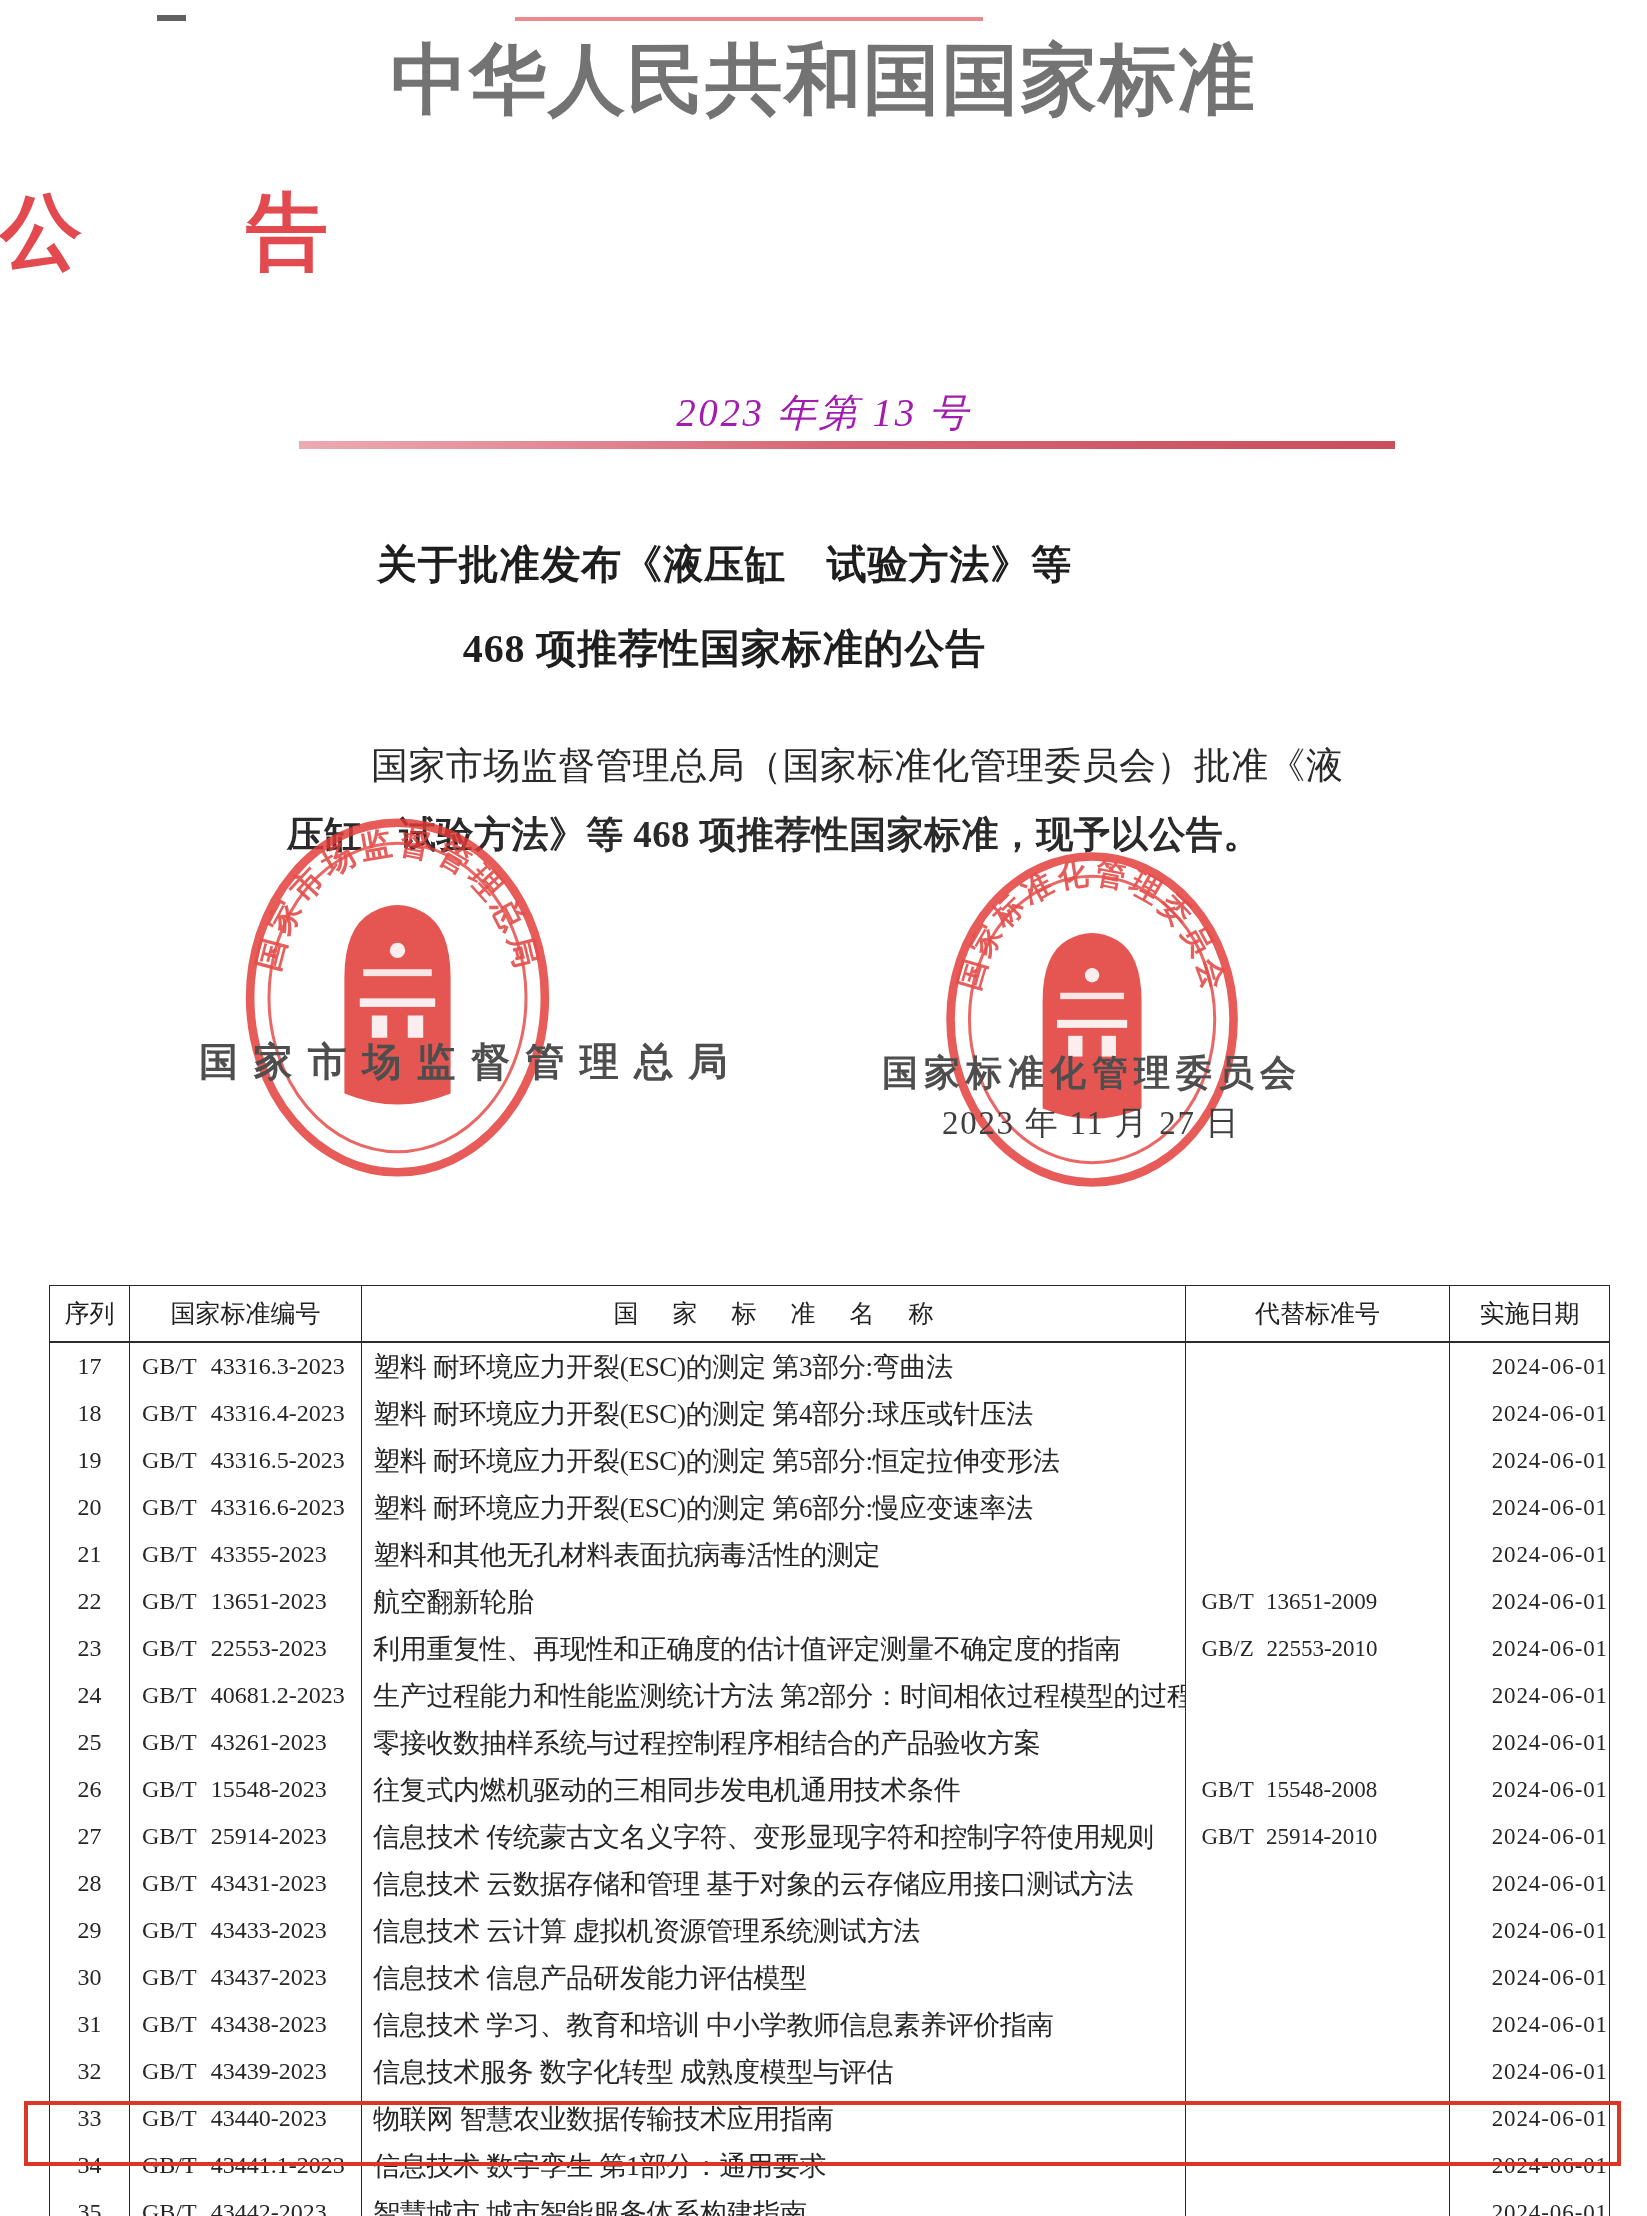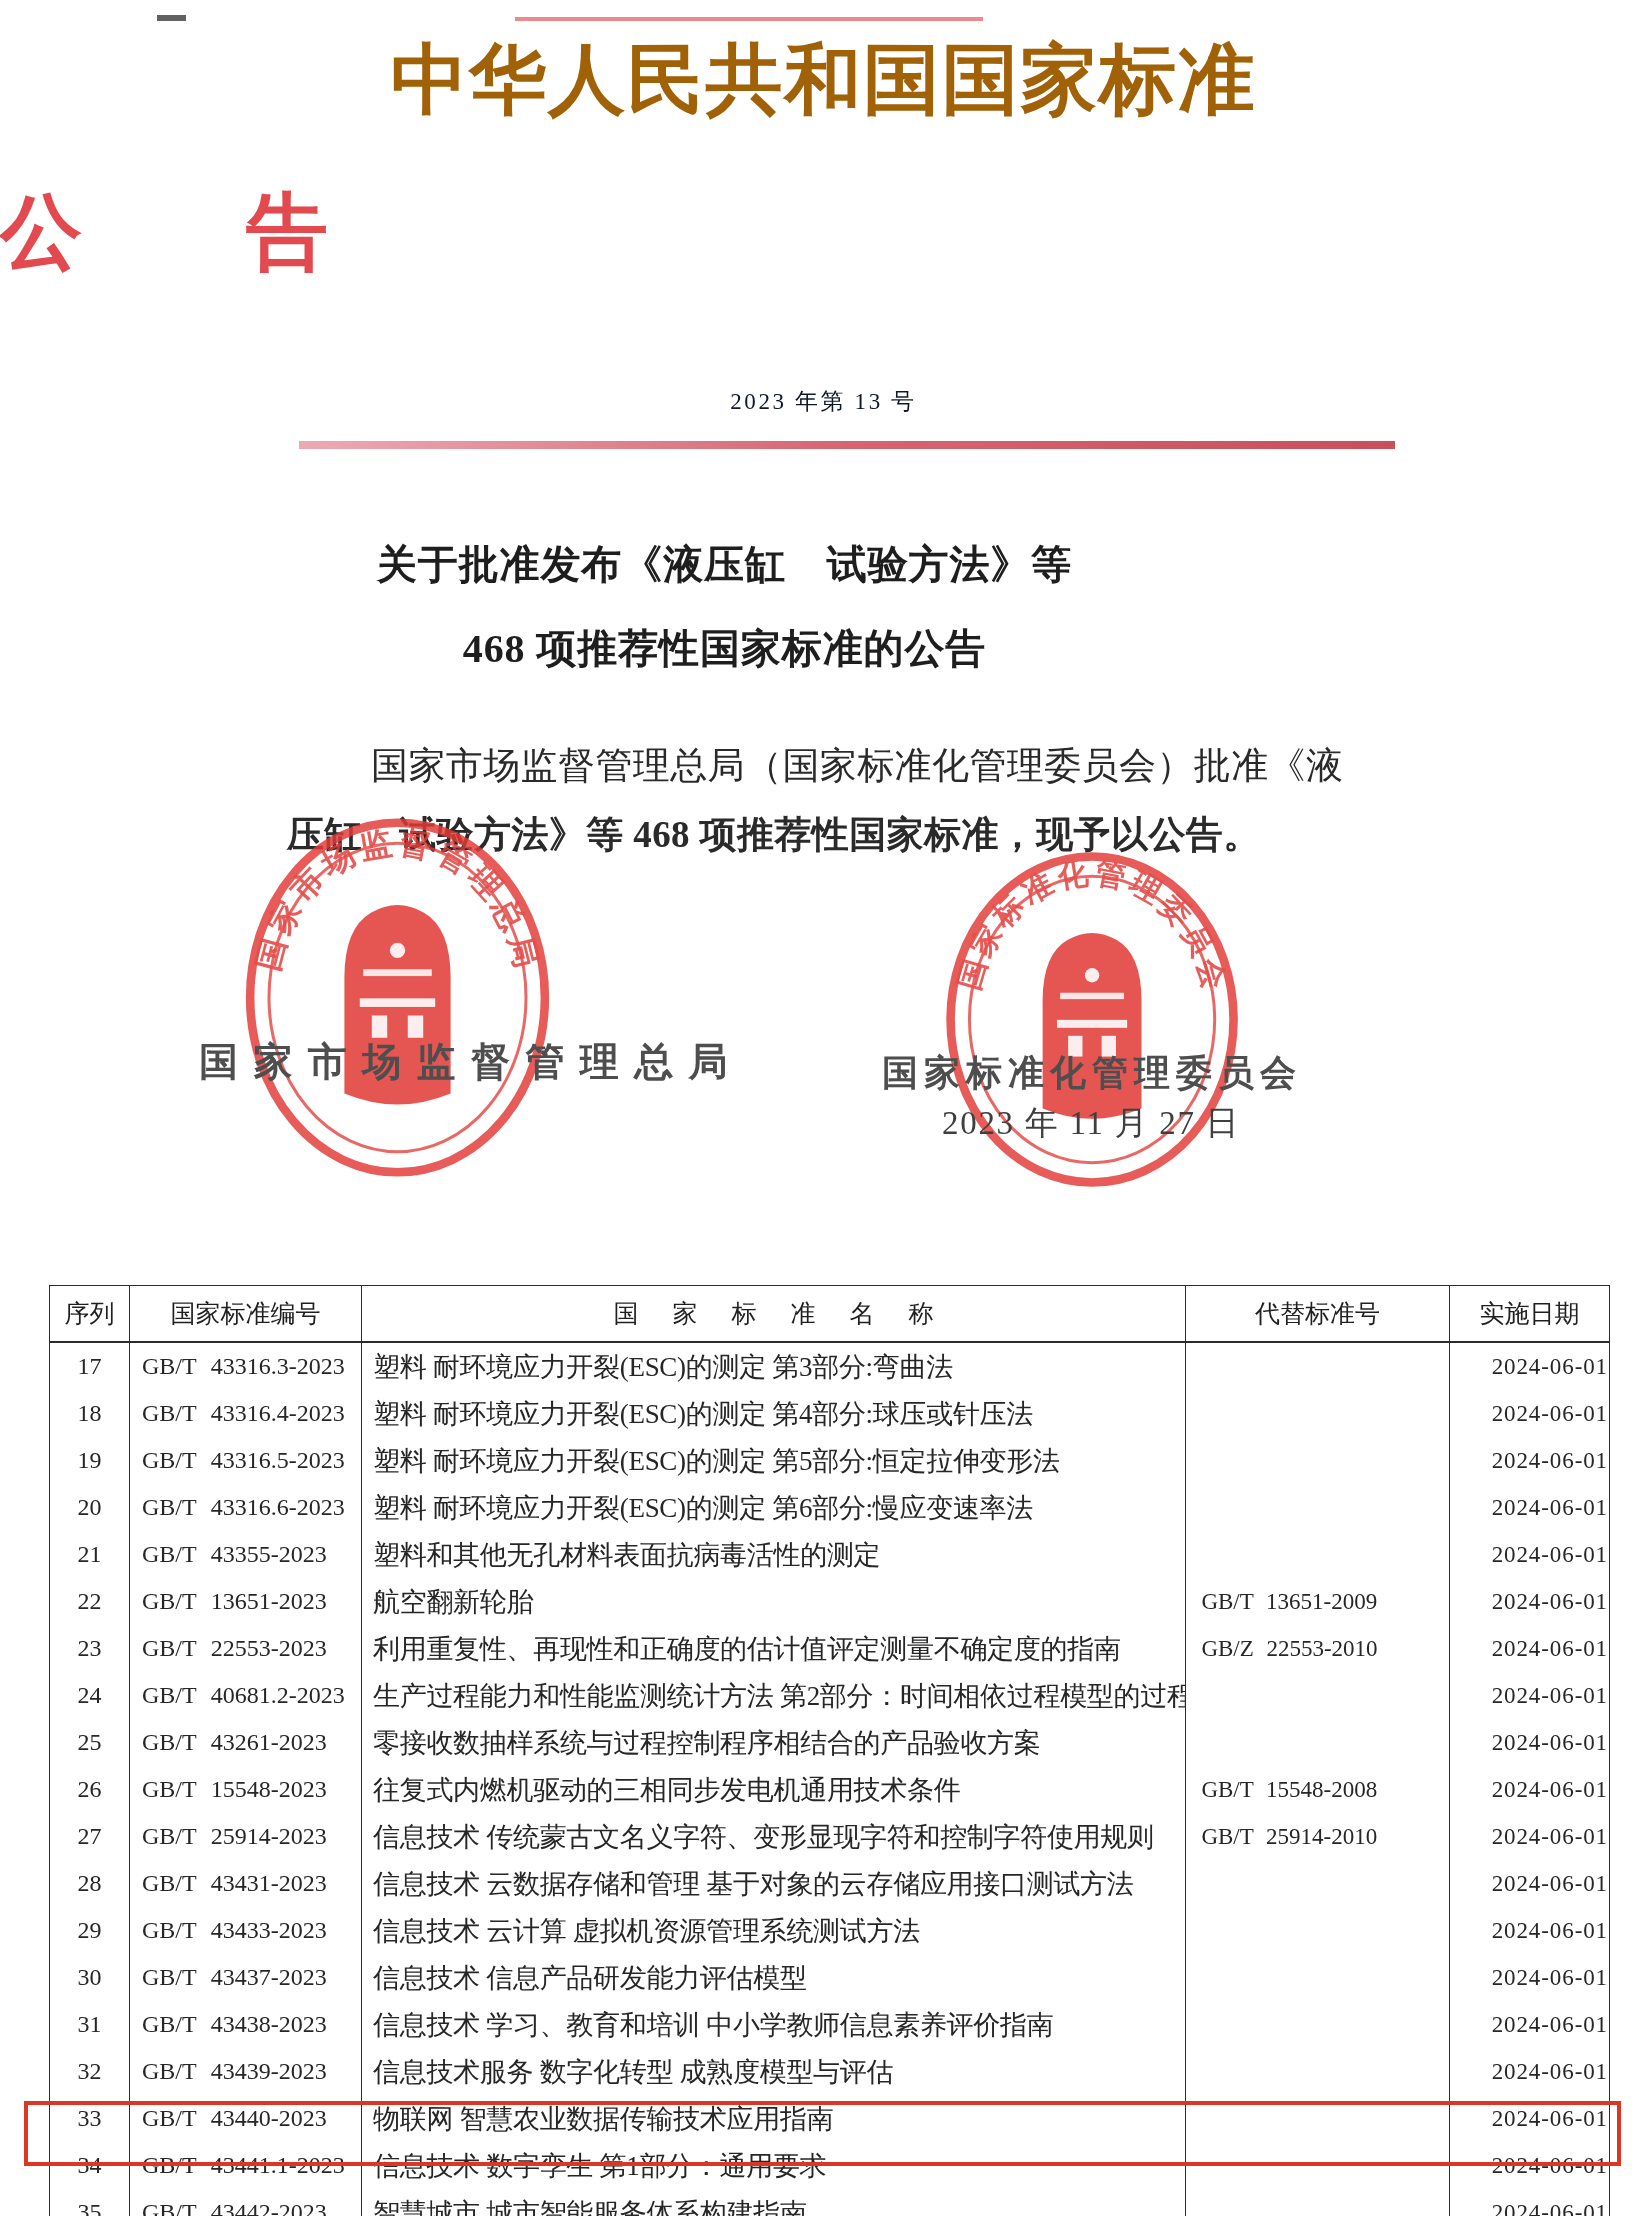--- a/index.html
+++ b/index.html
@@ -6,29 +6,29 @@
   .page {
     position:relative; width:1647px; height:2216px; background:#fff;
     font-family:"Liberation Serif","DejaVu Serif",serif; color:#232323; overflow:hidden;
   }
   
   .artifact-dark { position:absolute; left:157px; top:15.4px; width:29px; height:6px; background:#3a3a3a; opacity:.8; }
   .artifact-red  { position:absolute; left:515px; top:17px; width:468px; height:4.3px; background:#e2494e; opacity:.65; }
 
   .doc-title {
     position:absolute; top:29px; left:0; width:100%; margin:0; text-align:center;
-    font-size:77px; font-weight:700; color:#a16207; letter-spacing:1.7px;
+    font-size:77px; font-weight:700; color:#737373; letter-spacing:1.7px;
   }
   .gonggao {
     position:absolute; top:178px; left:0; width:100%; text-align:left;
     font-size:82px; font-weight:700; color:#e24a4f; white-space:pre;
   }
   .issue-no {
     position:absolute; top:386px; left:0; width:100%; text-align:center;
-    font-size:23px; color:#0f172a; letter-spacing:2.6px; filter:blur(0.3px);
+    font-size:39px; color:#a21caf; letter-spacing:2.6px; filter:blur(0.3px);font-style:italic;
   }
   .red-divider {
     position:absolute; top:441px; left:299px; width:1096px; height:7.7px;
     background:linear-gradient(to right,#ecaab2,#d56573,#c84f5b);
   }
   .heading {
     position:absolute; left:0; width:100%; text-align:center; margin:0;
     font-weight:700; font-size:40px; color:#1e1e1e; transform:translateX(-99px);
     letter-spacing:0.9px;
   }

